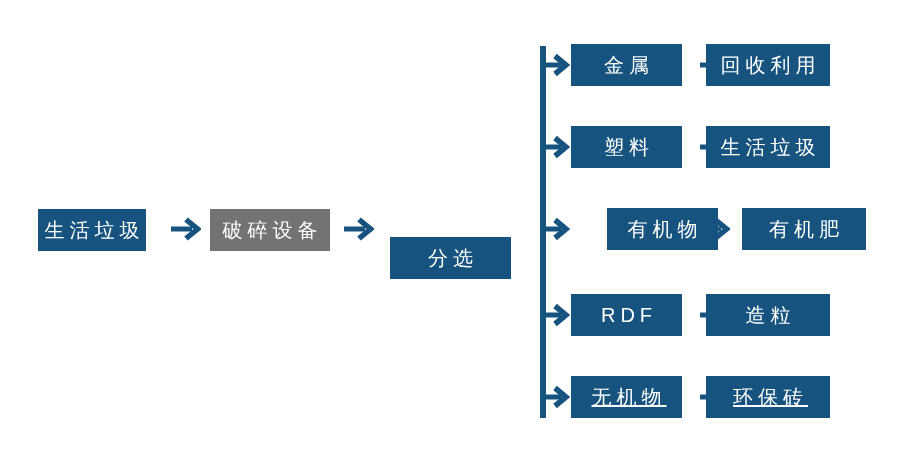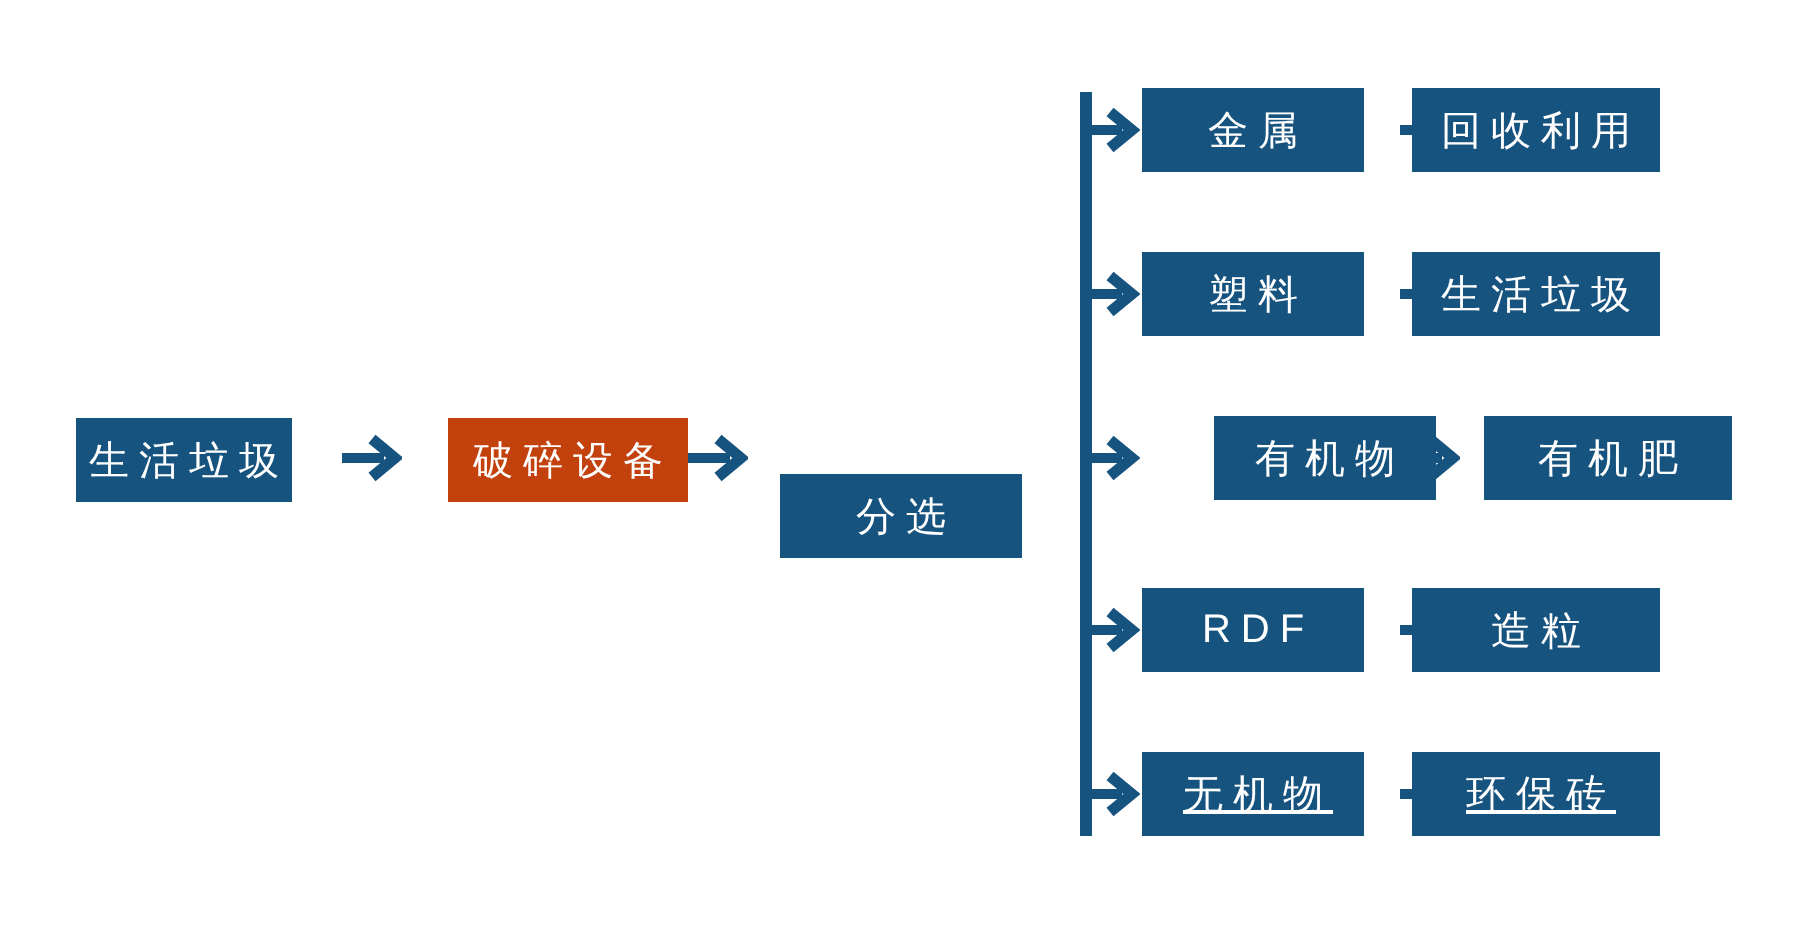--- a/index.html
+++ b/index.html
@@ -22,21 +22,21 @@
     color: #ffffff;
     display: flex;
     align-items: center;
     justify-content: center;
     font-size: 20px;
     letter-spacing: 5px;
     padding-left: 5px; 
     box-sizing: border-box;
     white-space: nowrap;
   }
-  .node.red { background: #c2410c; margin-left: 14px; }
+  .node.red { background: #737373; }
 
   .arrow {
     position: absolute;
     width: 30px;
     height: 26px;
   }
   .arrow svg { display: block; }
 
   .trunk {
     position: absolute;

